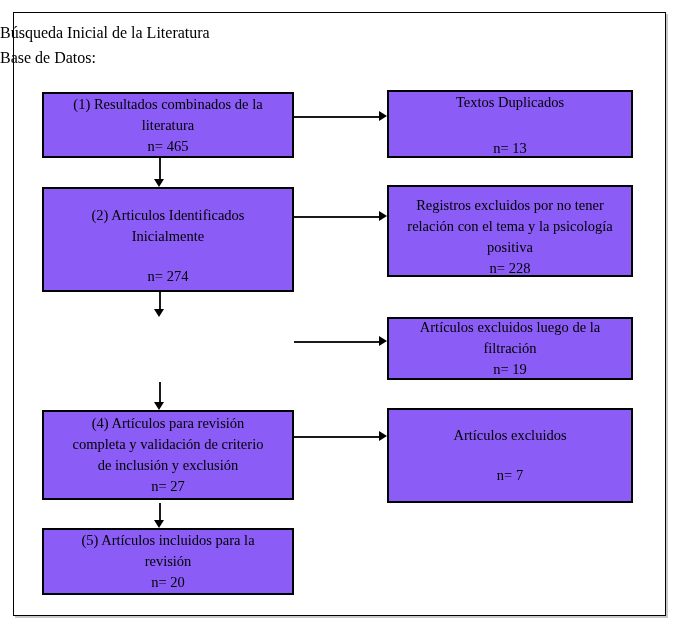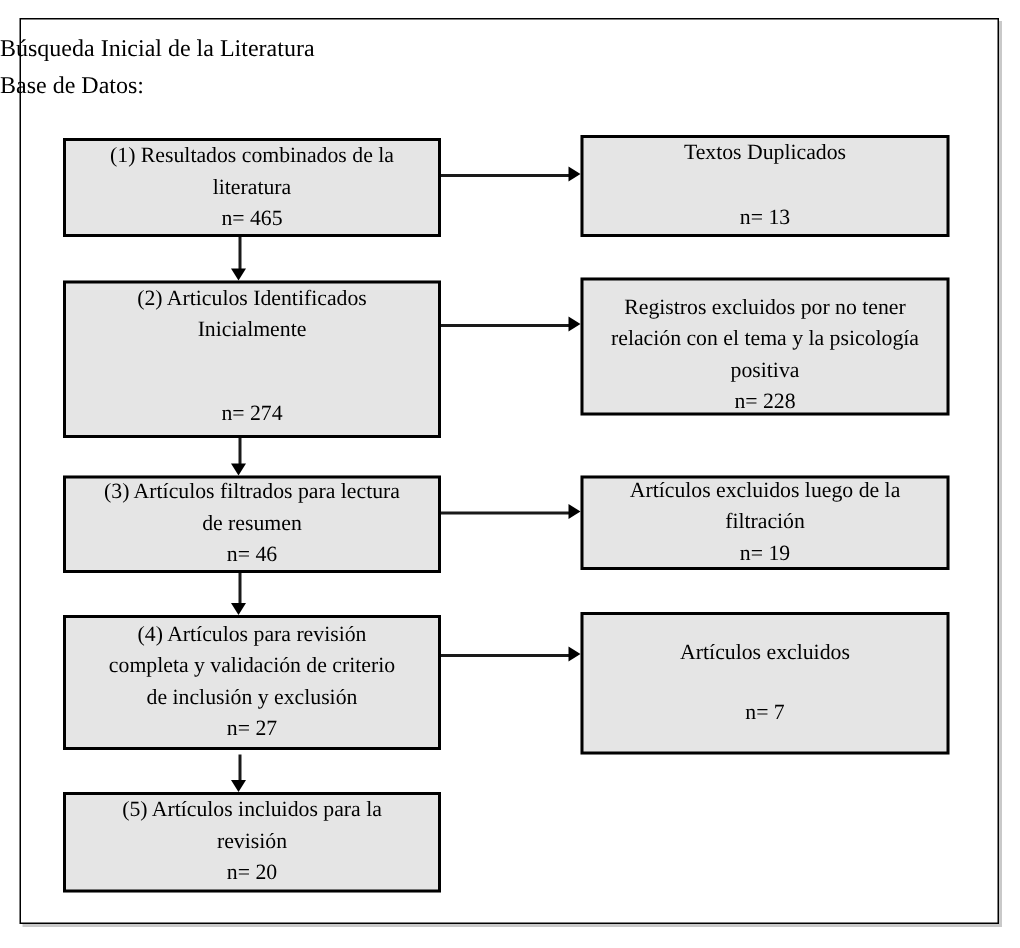--- a/index.html
+++ b/index.html
@@ -31,34 +31,34 @@
     left: 0;
     top: 20px;
     width: 680px;
     font-size: 16px;
     line-height: 25px;
   }
   .box {
     position: absolute;
     border: 2px solid #000000;
     box-sizing: border-box;
-    background: #e5e5e5;
+    background: #8b5cf6;
     display: flex;
     flex-direction: column;
     align-items: center;
     text-align: center;
     font-size: 14.5px;
     line-height: 21px;
   }
   .left-col  { left: 42px;  width: 252px; }
   .right-col { left: 387px; width: 246px; }
   .tight  { justify-content: center; }
   .spread { justify-content: space-between; padding: 8px 2px 3px 2px; }
-  .pt-lg  { padding-top: 0; gap: 12px; }
-  .gapped { justify-content: space-between; gap: 13px; }
+  .pt-lg  { padding-top: 16px; gap: 12px; }
+  .gapped { justify-content: flex-start; gap: 25px; }
   .around { justify-content: space-around; padding: 6px 0; }
   .box-text { white-space: pre-line; }
   .varrow { position: absolute; width: 11px; }
   .vline  { position: absolute; left: 5px; top: 0; bottom: 6px; width: 1.5px; background: #1a1a1a; }
   .vhead  {
     position: absolute; left: 0; bottom: 0; width: 0; height: 0;
     border-left: 5.5px solid transparent;
     border-right: 5.5px solid transparent;
     border-top: 8px solid #000000;
   }
@@ -87,25 +87,20 @@
 literatura</div>
     <div class="box-n">n= 465</div>
   </div>
 
   <div class="box left-col spread pt-lg" style="top:187px;height:105px">
     <div class="box-text">(2) Articulos Identificados
 Inicialmente</div>
     <div class="box-n">n= 274</div>
   </div>
 
-  <div class="box left-col tight" style="top:317px;height:65px">
-    <div class="box-text">(3) Artículos filtrados para lectura
-de resumen</div>
-    <div class="box-n">n= 46</div>
-  </div>
 
   <div class="box left-col tight" style="top:410px;height:90px">
     <div class="box-text">(4) Artículos para revisión
 completa y validación de criterio
 de inclusión y exclusión</div>
     <div class="box-n">n= 27</div>
   </div>
 
   <div class="box left-col tight" style="top:528px;height:67px">
     <div class="box-text">(5) Artículos incluidos para la

